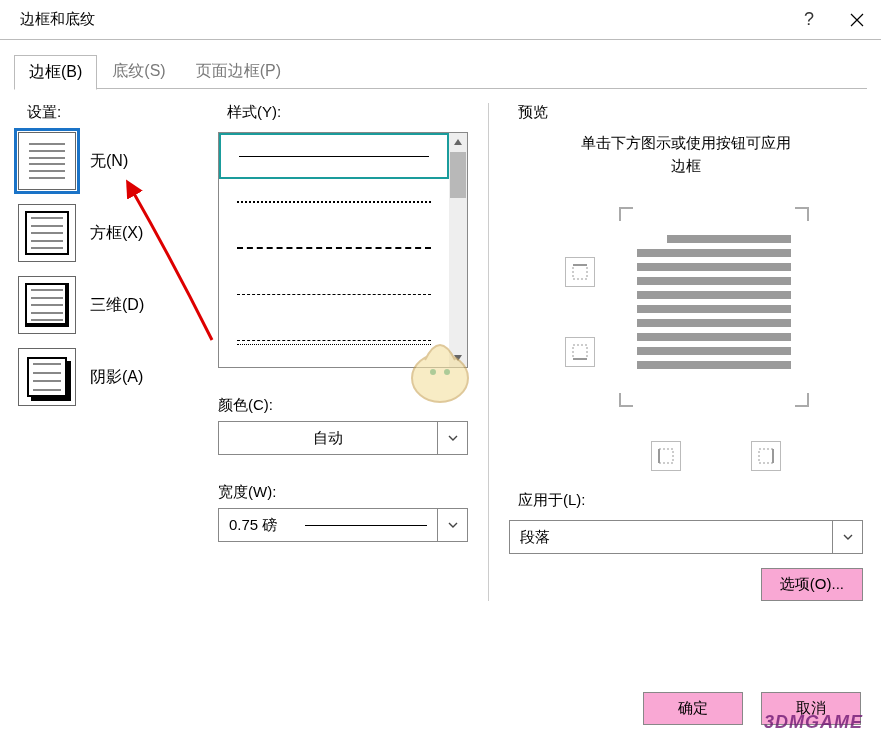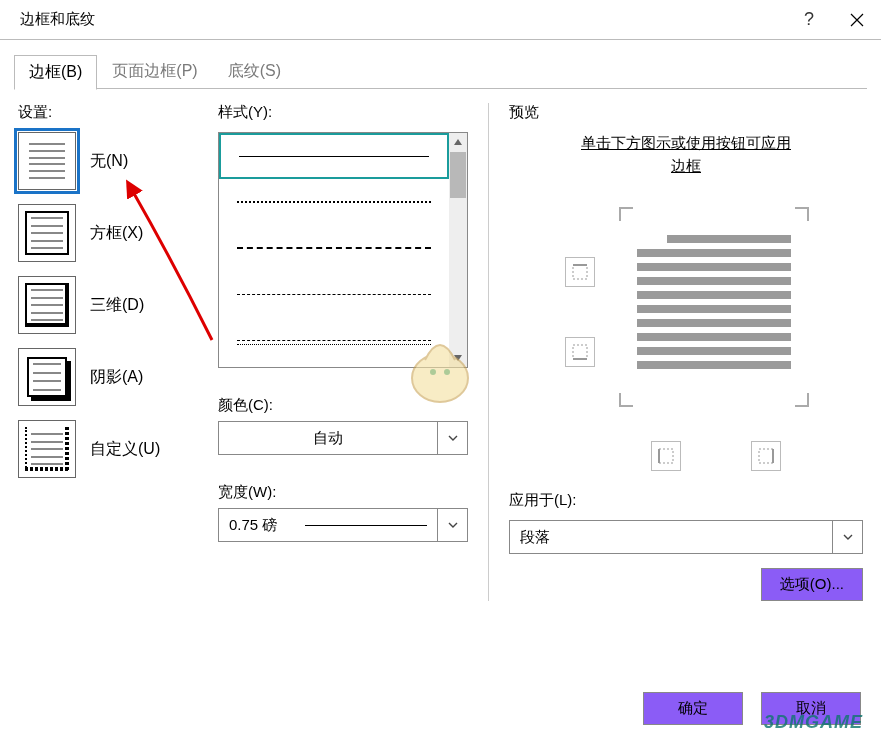--- a/index.html
+++ b/index.html
@@ -12,21 +12,21 @@
 .closebtn svg { width: 14px; height: 14px; stroke: #000; stroke-width: 1.2; }
 
 .tabs { display: flex; padding: 14px 14px 0 14px; }
 .tab { padding: 6px 14px; font-size: 16px; color: #7a7a7a; border: 1px solid transparent; }
 .tab.active { color: #000; border: 1px solid #bbb; border-bottom-color: #fff; background: #fff; position: relative; top: 1px; }
 .tabbar { border-bottom: 1px solid #bbb; margin: 0 14px; margin-top: -1px; }
 
 .content { display: flex; padding: 14px 18px; gap: 20px; }
 
 .col-settings { width: 180px; }
-.section-label { font-size: 15px; margin-bottom: 10px; }
+.section-label { font-size: 15px; margin-bottom: 10px; margin-left: 9px; }
 
 .setting-row { display: flex; align-items: center; gap: 14px; margin-bottom: 14px; }
 .setting-icon { width: 58px; height: 58px; border: 1px solid #666; display: flex; align-items: center; justify-content: center; position: relative; background: #fff; }
 .setting-icon.selected { outline: 3px solid #1a73c7; outline-offset: 1px; }
 .setting-inner { width: 44px; height: 44px; position: relative; }
 .lines { display: flex; flex-direction: column; justify-content: space-between; height: 100%; padding: 4px; }
 .lines div { height: 2px; background: #888; }
 .frame { position: absolute; inset: 0; border: 2px solid #000; }
 .shadow-frame { position: absolute; inset: 0; border: 2px solid #000; }
 .shadow-off { position: absolute; right: -4px; bottom: -4px; width: 100%; height: 100%; border-right: 4px solid #000; border-bottom: 4px solid #000; }
@@ -54,68 +54,68 @@
 .field-label { font-size: 15px; margin-top: 28px; margin-bottom: 6px; }
 .combo { display:flex; border:1px solid #888; height:34px; }
 .combo-text { flex:1; display:flex; align-items:center; justify-content:center; padding:0 10px; font-size:15px; }
 .combo-text.left { justify-content:flex-start; }
 .combo-arrow { width:30px; border-left:1px solid #888; display:flex; align-items:center; justify-content:center; }
 .chev { width:10px; height:10px; }
 .width-inner { display:flex; align-items:center; width:100%; gap:28px;justify-content:flex-end;}
 .width-line { flex:1; border-top:1.5px solid #000; }
 
 .col-preview { flex:1; border-left: 1px solid #ccc; padding-left: 20px; }
-.preview-hint { text-align:center; font-size:15px; line-height:1.5; margin: 6px 0 20px; text-decoration: underline; }
+.preview-hint { text-align:center; font-size:15px; line-height:1.5; margin: 6px 0 20px; }
 .preview-box { position:relative; height: 230px; }
 .page { position:absolute; left:110px; top:10px; width:190px; height:200px; background:#fff; }
 .corner { position:absolute; width:14px; height:14px; border-color:#aaa; }
 .corner.tl { left:0; top:0; border-left:2px solid #aaa; border-top:2px solid #aaa;}
 .corner.tr { right:0; top:0; border-right:2px solid #aaa; border-top:2px solid #aaa;}
 .corner.bl { left:0; bottom:0; border-left:2px solid #aaa; border-bottom:2px solid #aaa;}
 .corner.br { right:0; bottom:0; border-right:2px solid #aaa; border-bottom:2px solid #aaa;}
 .para { position:absolute; left:18px; right:18px; top:28px; bottom:28px; display:flex; flex-direction:column; gap:6px;}
 .para div { height:8px; background:#9a9a9a; }
 .para div:first-child { margin-left:30px; }
 .sidebtn { position:absolute; width:30px; height:30px; border:1px solid #bbb; background:#fff; display:flex; align-items:center; justify-content:center;}
 .sidebtn svg { width:18px; height:18px; stroke:#999; }
 .sidebtn.t { left:56px; top:60px; }
 .sidebtn.b { left:56px; top:140px; }
 .bottom-btns { display:flex; justify-content:center; gap:70px; margin-top: 14px; margin-left: 60px; }
 .bottom-btns .sidebtn { position:static; }
 
 .apply-row { margin-top: 20px; }
 .options-row { margin-top: 14px; display:flex; justify-content:flex-end; }
-.btn { border:1px solid #888; padding: 6px 18px; font-size:15px; background:#8b5cf6; }
+.btn { border:1px solid #888; padding: 6px 18px; font-size:15px; background:#f9a8d4; }
 
 .footer { position:absolute; bottom:14px; right:20px; display:flex; gap:18px;margin-top:40px; }
 .footer .btn { padding: 6px 34px; }
 
-.watermark { position:absolute; right:18px; bottom:6px; font-size:18px; font-weight:bold; color:#0f766e; opacity:0.8; letter-spacing:1px; font-style:italic;}
+.watermark { position:absolute; right:18px; bottom:6px; font-size:18px; font-weight:bold; color:#701a75; opacity:0.8; letter-spacing:1px; font-style:italic;}
 
 .arrow-anno { position:absolute; left:112px; top:170px; pointer-events:none; }
 
 .glyph-watermark { position:absolute; left:405px; top:320px; width:70px; height:90px; opacity:0.6; }
 </style>
 </head>
 <body>
 
 <div class="titlebar">
   <div class="title">边框和底纹</div>
   <div class="titlebtn help">?</div>
   <div class="titlebtn closebtn">
     <svg viewBox="0 0 14 14">
         <path d="M1 1 L13 13 M13 1 L1 13" fill="none"></path>
       </svg>
   </div>
 </div>
 
 <div class="tabs">
   <div class="tab active">边框(B)</div>
+  <div class="tab">底纹(S)</div>
   <div class="tab">页面边框(P)</div>
-  <div class="tab">底纹(S)</div>
 </div>
 <div class="tabbar"></div>
 
 <div class="content">
 
   <div class="col-settings">
     <div class="section-label">设置:</div>
 
     <div class="setting-row">
       <div class="setting-icon selected">
@@ -174,39 +174,20 @@
               <div></div>
               <div></div>
               <div></div>
               <div></div>
             </div>
           </div>
       </div>
       <span>阴影(A)</span>
     </div>
 
-    <div class="setting-row">
-      <div class="setting-icon">
-        <div class="setting-inner">
-            <div class="custom-frame">
-              <span class="l"></span>
-              <span class="r"></span>
-              <span class="b"></span>
-            </div>
-            <div class="lines" style="padding:6px">
-              <div></div>
-              <div></div>
-              <div></div>
-              <div></div>
-              <div></div>
-            </div>
-          </div>
-      </div>
-      <span>自定义(U)</span>
-    </div>
   </div>
 
   <div class="col-style">
     <div class="section-label">样式(Y):</div>
     <div class="style-list">
       <div class="style-items">
         <div class="style-item sel">
             <div class="linebox"></div>
           </div>
         <div class="style-item">

